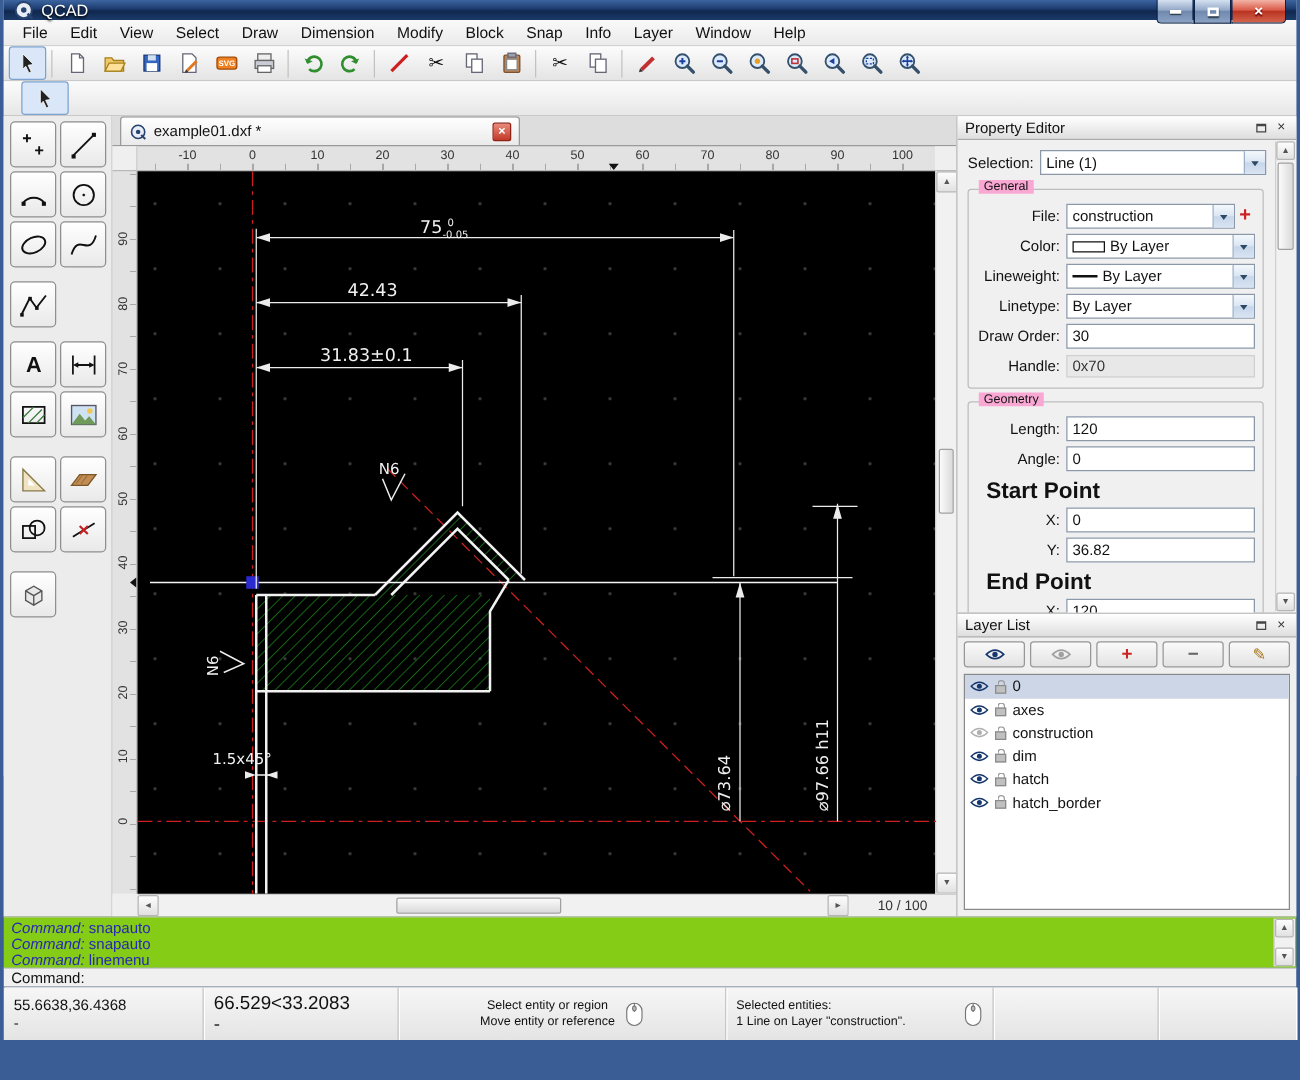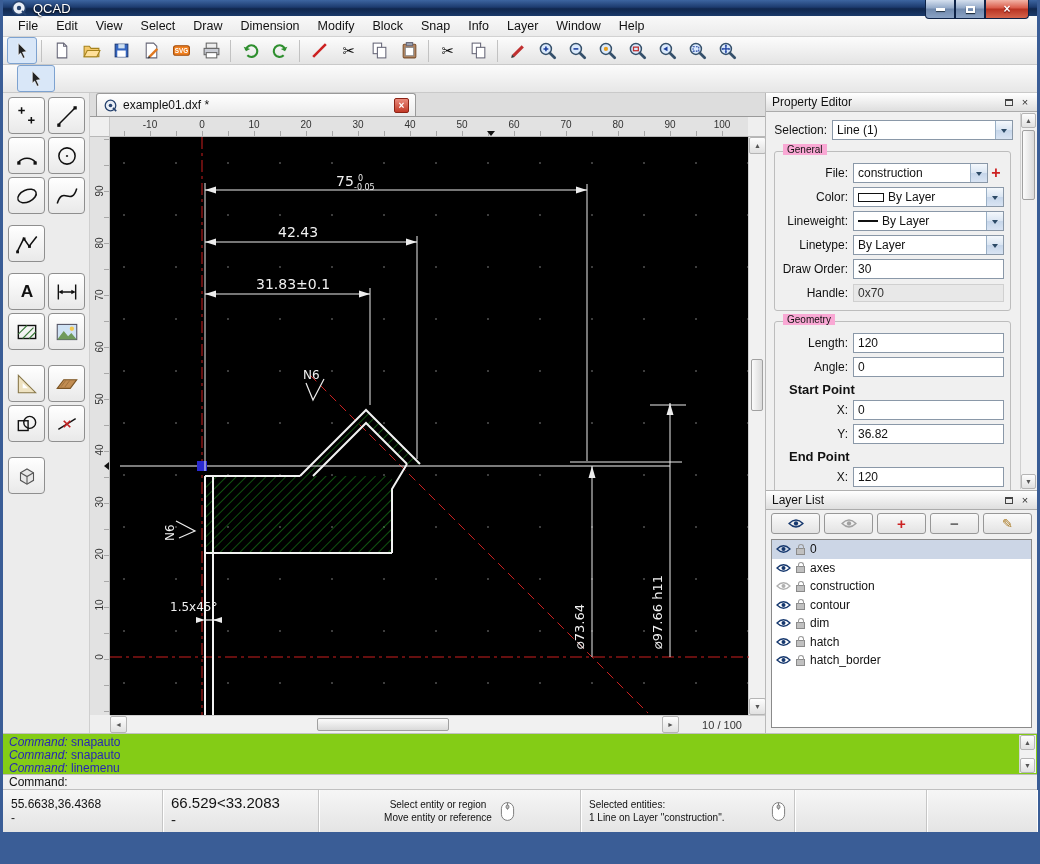--- a/index.html
+++ b/index.html
@@ -81,21 +81,21 @@
   .prow { display:flex; align-items:center; margin:2px 4px; height:22px; }
   .plabel { width:72px; text-align:right; padding-right:5px; font-size:12px; flex:none; }
   .combo { height:20px; background:#fff; border:1px solid #8a98a8; display:flex; align-items:center; flex:1; min-width:0; }
   .ctext { flex:1; padding-left:4px; font-size:12px; white-space:nowrap; overflow:hidden; }
   .cbtn { width:17px; height:100%; flex:none; background:linear-gradient(#f4f8fc,#dbe6f3 48%,#c6d6ea 52%,#d9e4f3); border-left:1px solid #9ab0c6; display:flex; align-items:center; justify-content:center; }
   .cbtn::after { content:''; width:0; height:0; border:3.5px solid transparent; border-top:4.5px solid #2c4a66; margin-top:4px; }
   .tinput { height:20px; background:#fff; border:1px solid #8a98a8; padding-left:4px; font-size:12px; display:flex; align-items:center; flex:1; }
   .tflat { height:18px; background:#e8e8e8; border:1px solid #d0d0d0; padding-left:4px; font-size:12px; display:flex; align-items:center; flex:1; color:#333; }
   .group { border:1px solid #bdbdbd; border-radius:3px; margin:10px 6px 6px 6px; padding:8px 2px 4px 2px; position:relative; }
   .gtitle { position:absolute; top:-8px; left:8px; background:#f9a8d4; padding:0 4px; font-size:10px; }
-  .pheading { font-weight:bold; font-size:13px; margin:4px 0 1px 12px; }
+  .pheading { font-weight:bold; font-size:18px; margin:4px 0 1px 12px; }
   .redplus { width:16px; text-align:center; color:#cc2222; font-size:16px; font-weight:bold; flex:none; }
   .swatch { width:26px; height:9px; background:#fff; border:1px solid #111; margin-left:4px; flex:none; }
   .lwline { width:20px; height:2px; background:#111; margin-left:4px; flex:none; }
   .pscroll { position:absolute; right:1px; top:20px; bottom:1px; width:16px; background:#f1f1f1; border-left:1px solid #d0d0d0; display:flex; flex-direction:column; }
 
   
   .ltoolbar { height:27px; display:flex; align-items:center; gap:4px; padding:0 5px; }
   .lbtn { flex:1; height:21px; background:linear-gradient(#fafafa,#e3e3e3); border:1px solid #979797; border-radius:3px; display:flex; align-items:center; justify-content:center; font-size:13px; }
   .lbtn .plus { color:#cc2222; font-weight:bold; font-size:15px; }
   .lbtn .minus { color:#666; font-weight:bold; font-size:15px; }
@@ -766,28 +766,20 @@
               </svg>
             <span class="lock"></span>
             <span>construction</span>
           </div>
           <div class="lrow">
             <svg width="15" height="10" viewBox="0 0 15 10">
                 <path d="M1 5Q7.5 -1.5 14 5Q7.5 11.5 1 5Z" fill="none" stroke="#16386e" stroke-width="1.3"></path>
                 <circle cx="7.5" cy="5" r="2" fill="#16386e"></circle>
               </svg>
             <span class="lock"></span>
-            <span>contour</span>
-          </div>
-          <div class="lrow">
-            <svg width="15" height="10" viewBox="0 0 15 10">
-                <path d="M1 5Q7.5 -1.5 14 5Q7.5 11.5 1 5Z" fill="none" stroke="#16386e" stroke-width="1.3"></path>
-                <circle cx="7.5" cy="5" r="2" fill="#16386e"></circle>
-              </svg>
-            <span class="lock"></span>
             <span>dim</span>
           </div>
           <div class="lrow">
             <svg width="15" height="10" viewBox="0 0 15 10">
                 <path d="M1 5Q7.5 -1.5 14 5Q7.5 11.5 1 5Z" fill="none" stroke="#16386e" stroke-width="1.3"></path>
                 <circle cx="7.5" cy="5" r="2" fill="#16386e"></circle>
               </svg>
             <span class="lock"></span>
             <span>hatch</span>
           </div>

